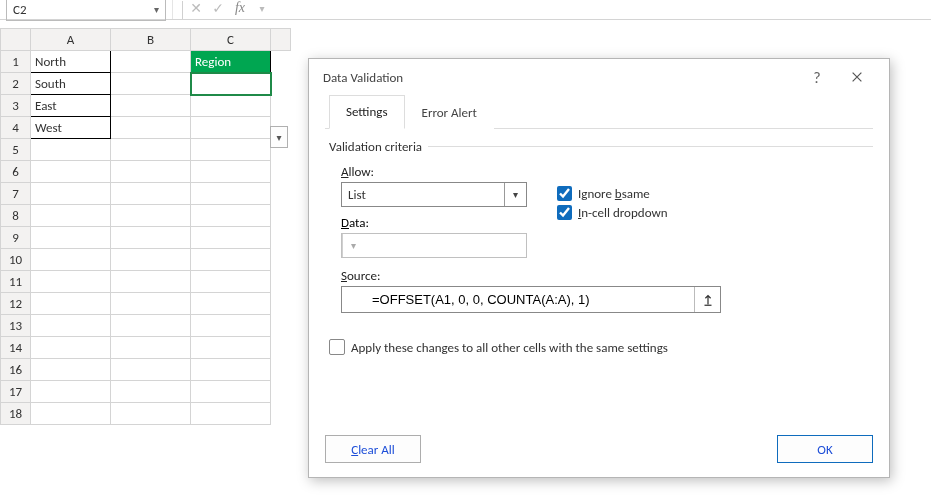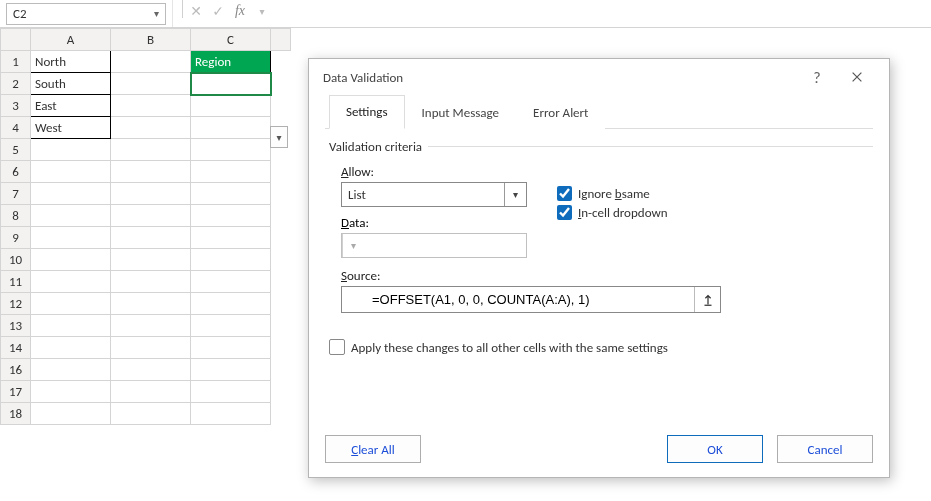--- a/index.html
+++ b/index.html
@@ -1,19 +1,19 @@
 <!DOCTYPE html>
 <html><head>
 <meta charset="utf-8">
 <style>
   * { box-sizing: border-box; margin: 0; padding: 0; }
   body { font-family: "Segoe UI", Calibri, Arial, sans-serif; font-size: 12px; background: #fff; color: #333; overflow: hidden; width: 931px; height: 501px; position: relative; }
 
   
-  .formula-bar { display: flex; align-items: flex-start; height: 28px; border-bottom: 1px solid #d4d4d4; background: #fff; }
+  .formula-bar { display: flex; align-items: flex-end; height: 20px; border-bottom: 1px solid #d4d4d4; background: #fff; }
   .name-box-wrap { display:flex; align-items:center; height: 100%; }
   .name-box { width: 160px; height: 22px; border: 1px solid #bbb; margin: 0 4px 0 6px; padding: 0 6px; font-size: 13px; display:flex; align-items:center; justify-content:space-between; }
   .nb-name { flex:1; }
   .nb-chevron { color:#666; font-size:10px; }
   .fb-sep { width:6px; height:100%; border-left:1px solid #e5e5e5; margin: 0 2px; }
   .fb-icon { width:22px; height:22px; display:flex; align-items:center; justify-content:center; color:#888; font-size:14px; cursor:default; }
   .fb-icon.disabled { color:#bbb; }
   .fb-divider { height:18px; width:1px; background:#d0d0d0; margin:0 2px; }
   .formula-input { flex:1; height:22px; border:none; padding:0 6px; font-size:13px; }
 
@@ -249,21 +249,20 @@
     <div class="wbtn">?</div>
     <div class="wbtn">
       <svg class="icon" viewBox="0 0 16 16">
           <path d="M3 3 L13 13 M13 3 L3 13" stroke="#555" stroke-width="1.4" fill="none"></path>
         </svg>
     </div>
   </div>
   <div class="dlg-body">
     <div class="tabs">
       <div class="tab active">Settings</div>
-      <div class="tab">Input Message</div>
       <div class="tab">Error Alert</div>
     </div>
 
     <div class="group-label">
         <span>Validation criteria</span>
       </div>
 
     <div class="row2">
       <div>
         <div class="field">
@@ -309,15 +308,14 @@
       <span class="cbox"></span>
       <span>Apply these changes to all other cells with the same settings</span>
     </div>
   </div>
   <div class="dlg-buttons">
     <div class="btn">
         <span><span class="ul">C</span><span>lear All</span></span>
       </div>
     <div class="spacer"></div>
     <div class="btn primary">OK</div>
-    <div class="btn">Cancel</div>
   </div>
 </div>
 
 </body></html>

